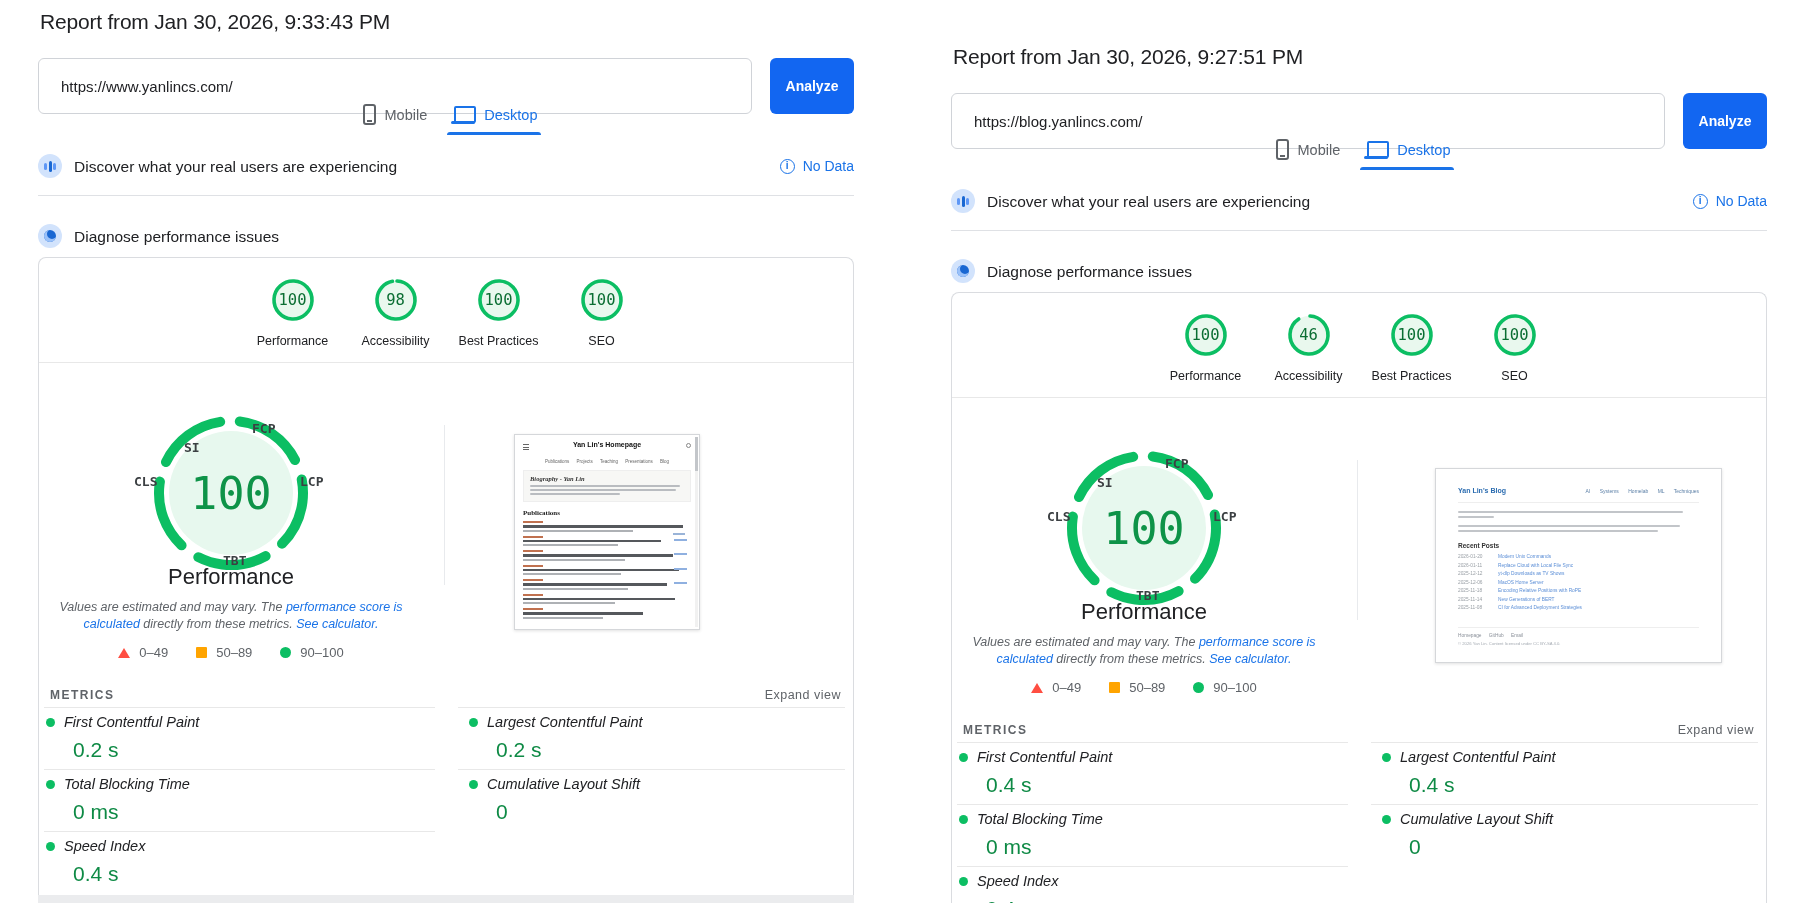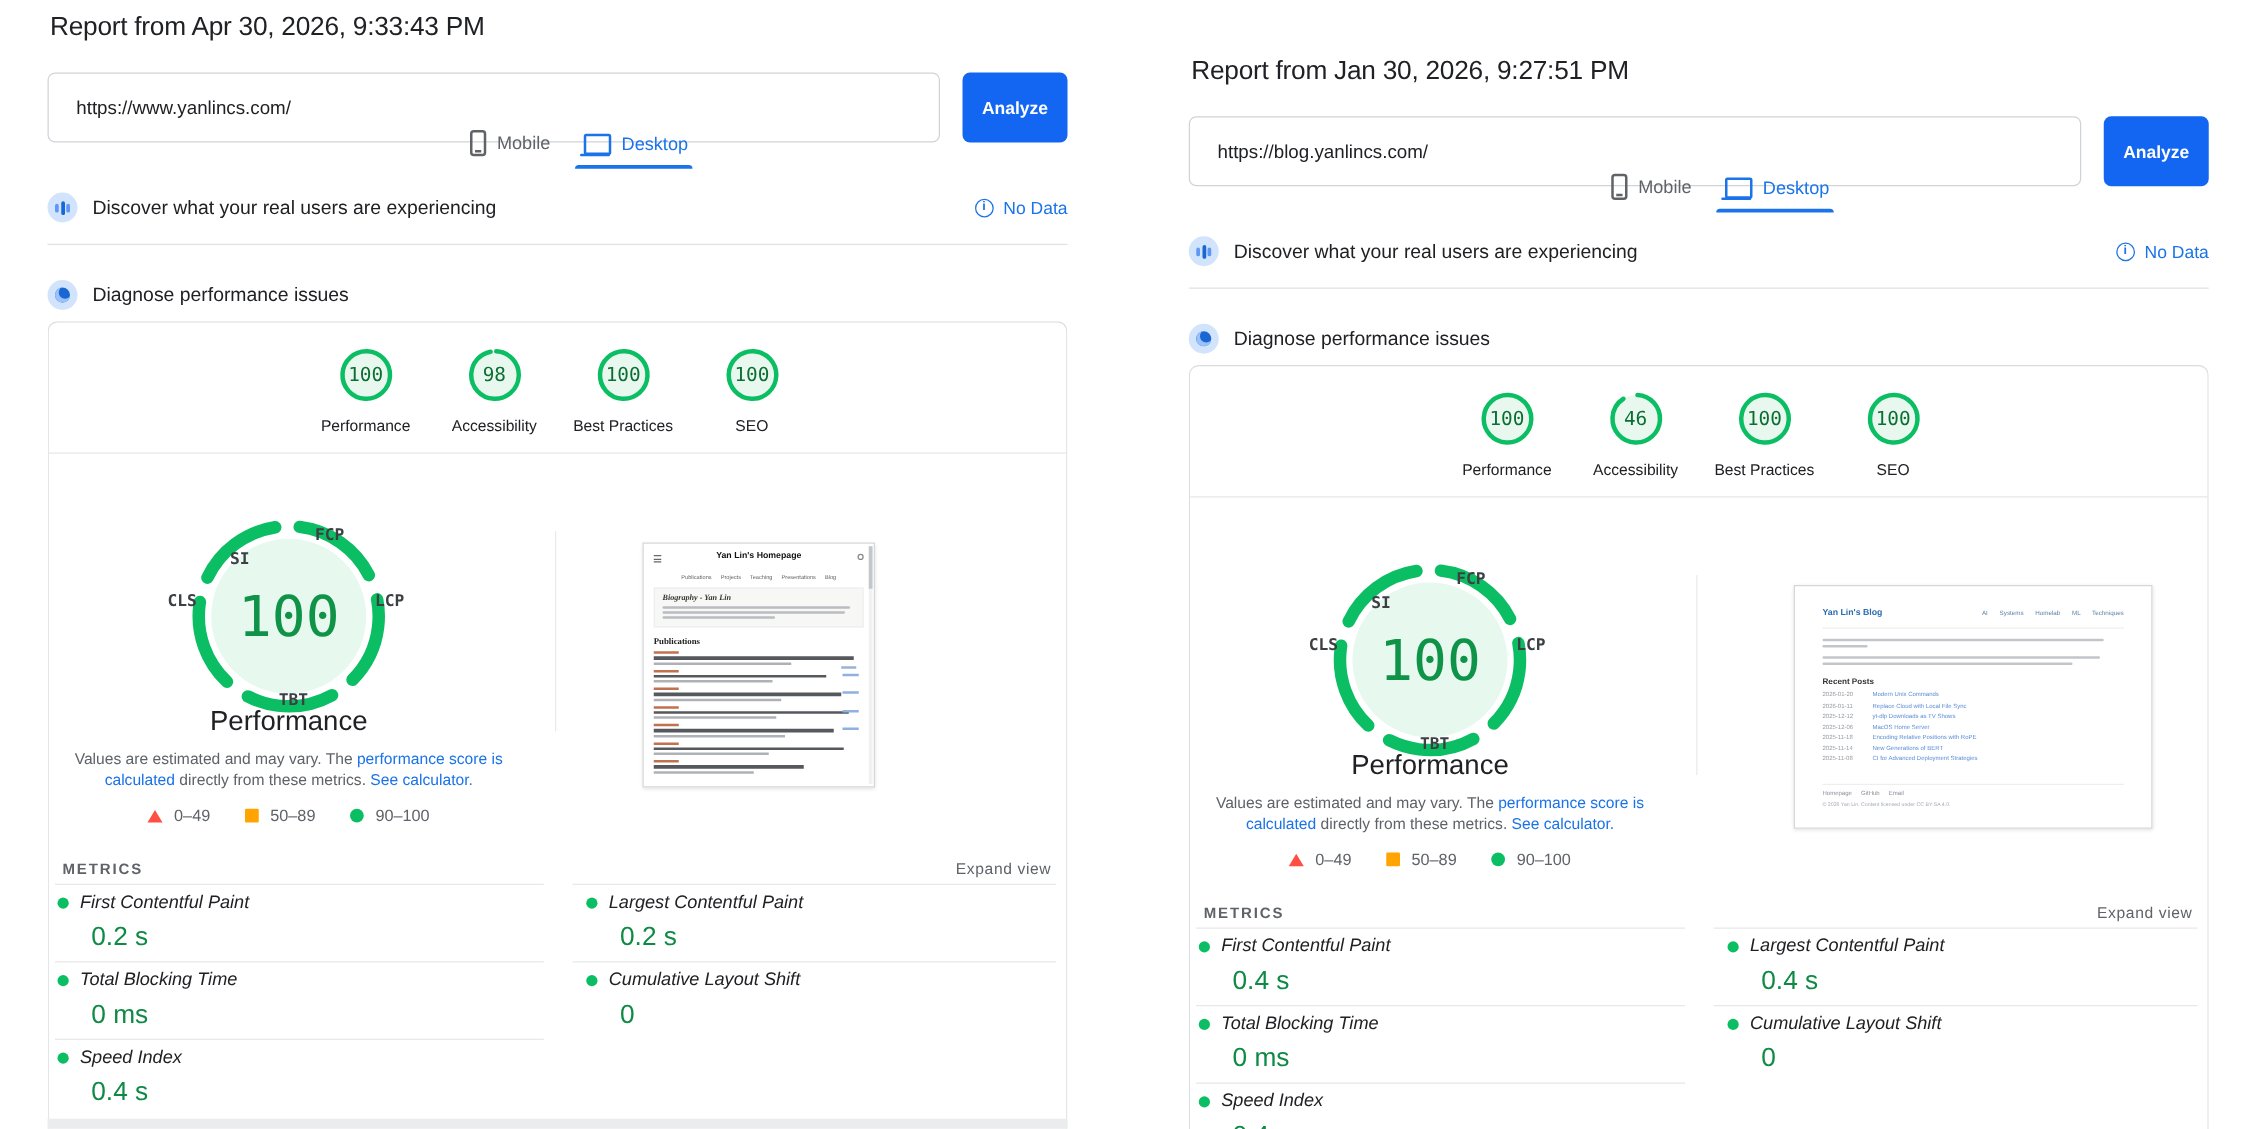--- a/index.html
+++ b/index.html
@@ -6,21 +6,21 @@
   html,body { width:1800px; height:903px; background:#fff; font-family:"Liberation Sans", sans-serif; overflow:hidden; }
   .panel { position:absolute; top:0; width:816px; height:903px; }
   #panel-left { left:38px; }
   #panel-right { left:951px;margin-top:35px; }
 
   .report-title { position:absolute; top:10px; left:2px; font-size:21px; color:#202124; letter-spacing:-0.2px; }
 
   .url-input { position:absolute; top:58px; left:0; width:714px; height:56px; border:1px solid #d0d3d8; border-radius:6px; font-size:15px; color:#202124; padding:0 22px; font-family:"Liberation Sans",sans-serif; outline:none; background:#fff; }
   .analyze-btn { position:absolute; top:58px; left:732px; width:84px; height:56px; background:#1266f1; color:#fff; border:none; border-radius:6px; font-size:14px; font-weight:bold; font-family:"Liberation Sans",sans-serif; cursor:pointer; }
 
-  .tabs { position:absolute; top:104px; left:17px; width:816px; display:flex; justify-content:center; gap:24px;align-items:flex-end; }
+  .tabs { position:absolute; top:104px; left:4px; width:816px; display:flex; justify-content:center; gap:24px; }
   .tab { display:flex; align-items:center; gap:9px; position:relative; padding-bottom:10px; cursor:pointer; }
   .tab-label { font-size:14.5px; }
   .tab-mobile .tab-label { color:#5f6368; }
   .tab-desktop .tab-label { color:#1a73e8; font-weight:normal; }
   .phone-icon { width:13px; height:21px; border:2px solid #5f6368; border-radius:3px; display:inline-block; position:relative; }
   .phone-icon::after { content:""; position:absolute; bottom:1px; left:2px; right:2px; height:2px; background:#5f6368; }
   .laptop-icon { width:24px; height:18px; position:relative; display:inline-block; }
   .laptop-icon::before { content:""; position:absolute; top:0; left:3px; width:18px; height:13px; border:2px solid #1a73e8; border-radius:2px; }
   .laptop-icon::after { content:""; position:absolute; bottom:0; left:0; width:24px; height:2.5px; background:#1a73e8; border-radius:2px; }
   .tab-underline { position:absolute; bottom:0; left:-4px; right:-4px; height:3px; background:#1a73e8; border-radius:3px 3px 0 0; }
@@ -50,21 +50,21 @@
   .gauge-wrap { position:absolute; top:408px; left:108px; width:170px; height:170px; }
   .gauge-num { position:absolute; inset:0; display:flex; align-items:center; justify-content:center; font-family:"DejaVu Sans Mono",monospace; font-size:45px; color:#0e9348; }
   .gauge-mark { position:absolute; font-family:"DejaVu Sans Mono",monospace; font-size:13px; font-weight:bold; color:#3c4043; }
   .mark-si  { top:440px; left:146px; }
   .mark-fcp { top:421px; left:214px; }
   .mark-cls { top:474px; left:96px; }
   .mark-lcp { top:474px; left:262px; }
   .mark-tbt { top:553px; left:185px; }
   .gauge-title { position:absolute; top:564px; left:13px; width:360px; text-align:center; font-size:22px; color:#202124; }
 
-  .disclaimer { position:absolute; top:599px; left:13px; width:360px; text-align:center; font-size:12.5px; line-height:17px; color:#5f6368; }
+  .disclaimer { position:absolute; top:599px; left:13px; width:360px; text-align:center; font-size:12.5px; line-height:17px; color:#5f6368;font-style:italic; }
   .disclaimer a { color:#1a73e8; text-decoration:none; cursor:pointer; }
 
   .legend { position:absolute; top:645px; left:13px; width:360px; display:flex; justify-content:center; gap:28px; }
   .legend-item { display:flex; align-items:center; gap:9px; font-size:13px; color:#5f6368; }
   .tri { width:0; height:0; border-left:6px solid transparent; border-right:6px solid transparent; border-bottom:10px solid #ff4e42; }
   .sq { width:11px; height:11px; background:#ffa400; border-radius:1px; }
   .ci { width:11px; height:11px; background:#0cbe63; border-radius:50%; }
 
   .metrics-header { position:absolute; top:688px; left:12px; font-size:12px; letter-spacing:1.5px; color:#5f6368; font-weight:bold; }
   .expand-view { position:absolute; top:688px; left:0; width:803px; text-align:right; font-size:12.5px; letter-spacing:0.5px; color:#5f6368; cursor:pointer; }
@@ -110,21 +110,21 @@
   .t2-post { display:flex; gap:10px; font-size:4.8px; line-height:8.5px; white-space:nowrap; }
   .t2-date { color:#9aa0a6; width:30px; }
   .t2-link { color:#5b8ed6; }
   .t2-footer { margin-top:14px; border-top:0.5px solid #eee; padding-top:5px; font-size:4.8px; color:#8a9099; word-spacing:6px; }
   .t2-copy { font-size:4.2px; color:#a5abb3; margin-top:3px; }
 </style>
 </head>
 <body>
 
 <div class="panel" id="panel-left">
-  <div class="report-title">Report from Apr 30, 2026, 9:33:43 PM</div>
+  <div class="report-title">Report from Jan 30, 2026, 9:33:43 PM</div>
   <input class="url-input" value="https://www.yanlincs.com/" style="">
   <button class="analyze-btn">Analyze</button>
 
   <div class="tabs">
     <div class="tab tab-mobile">
       <span class="phone-icon"></span>
       <span class="tab-label">Mobile</span>
     </div>
     <div class="tab tab-desktop">
       <span class="laptop-icon"></span>

